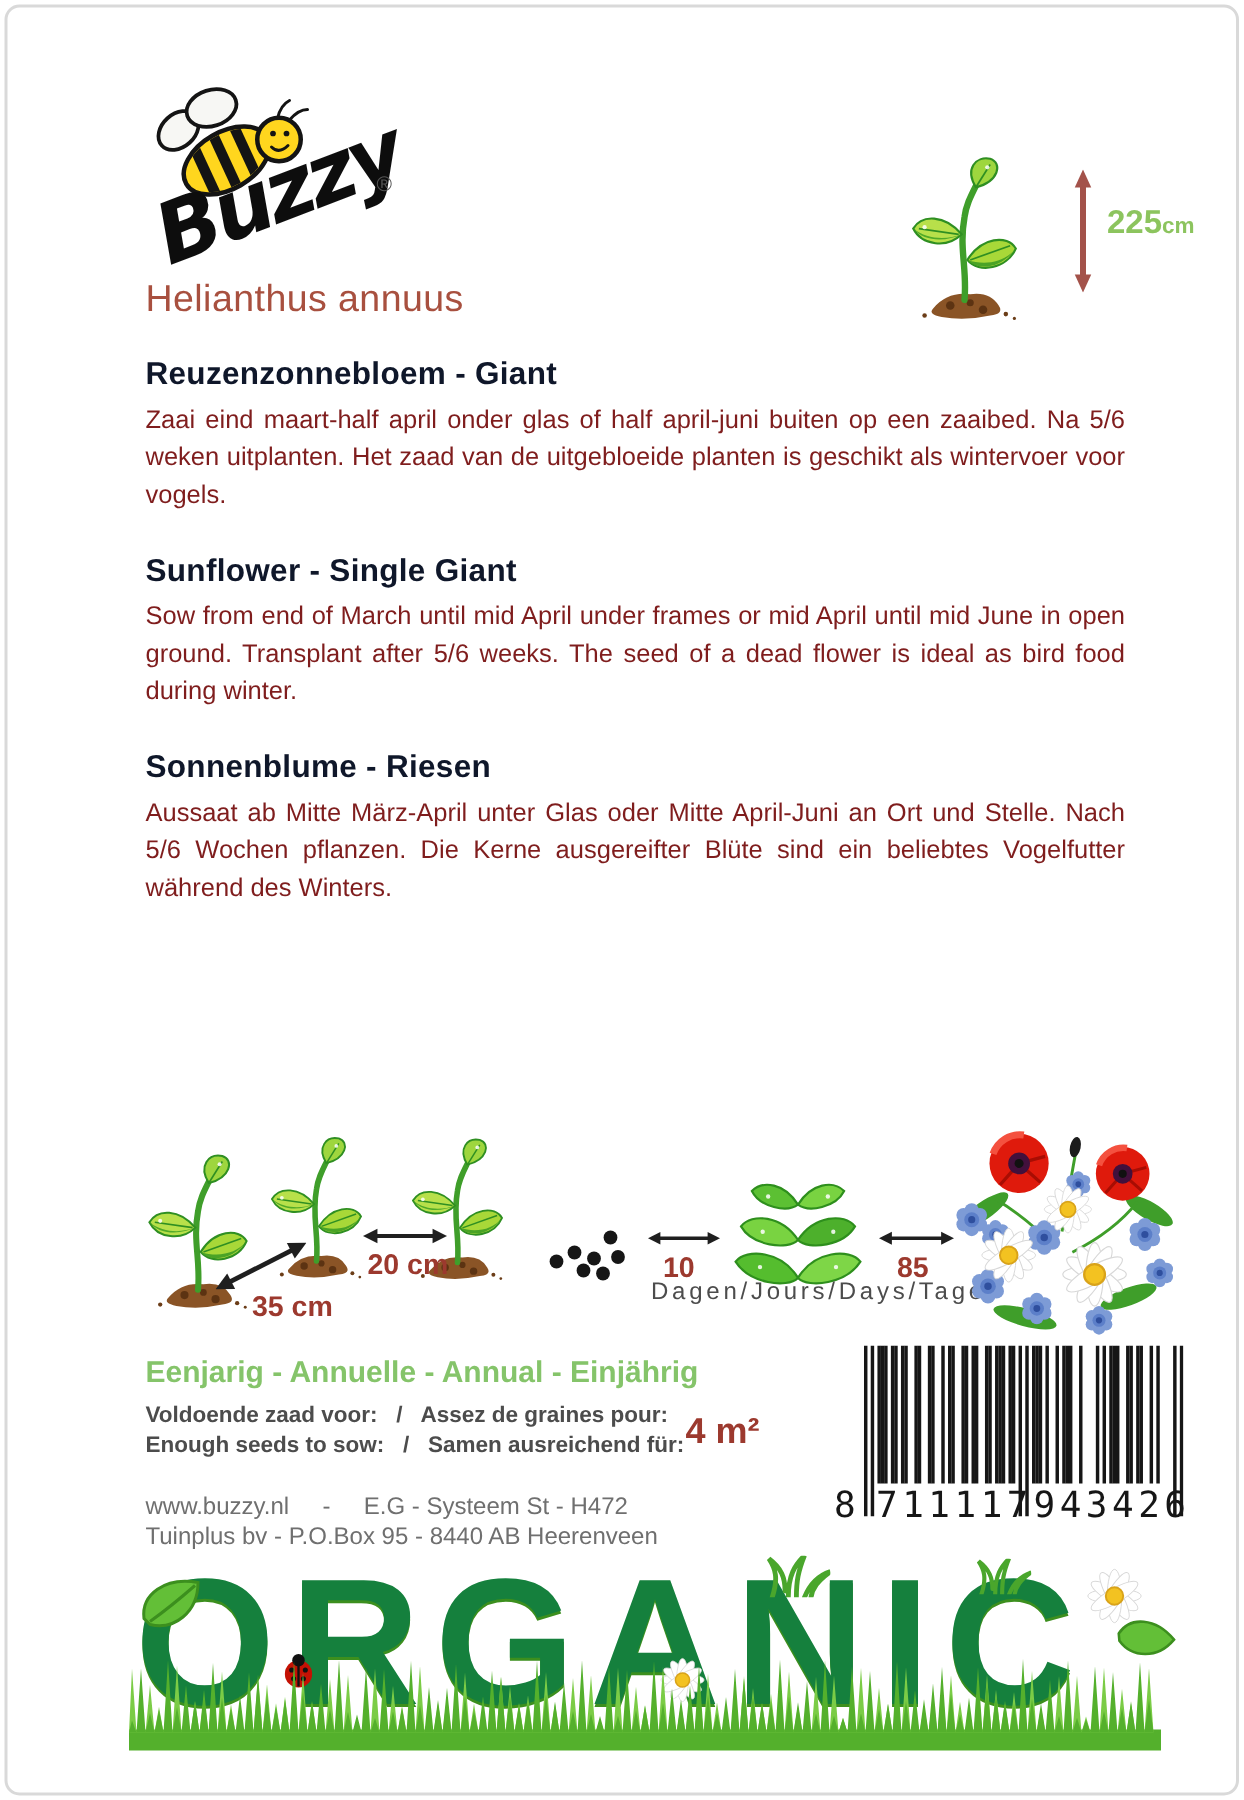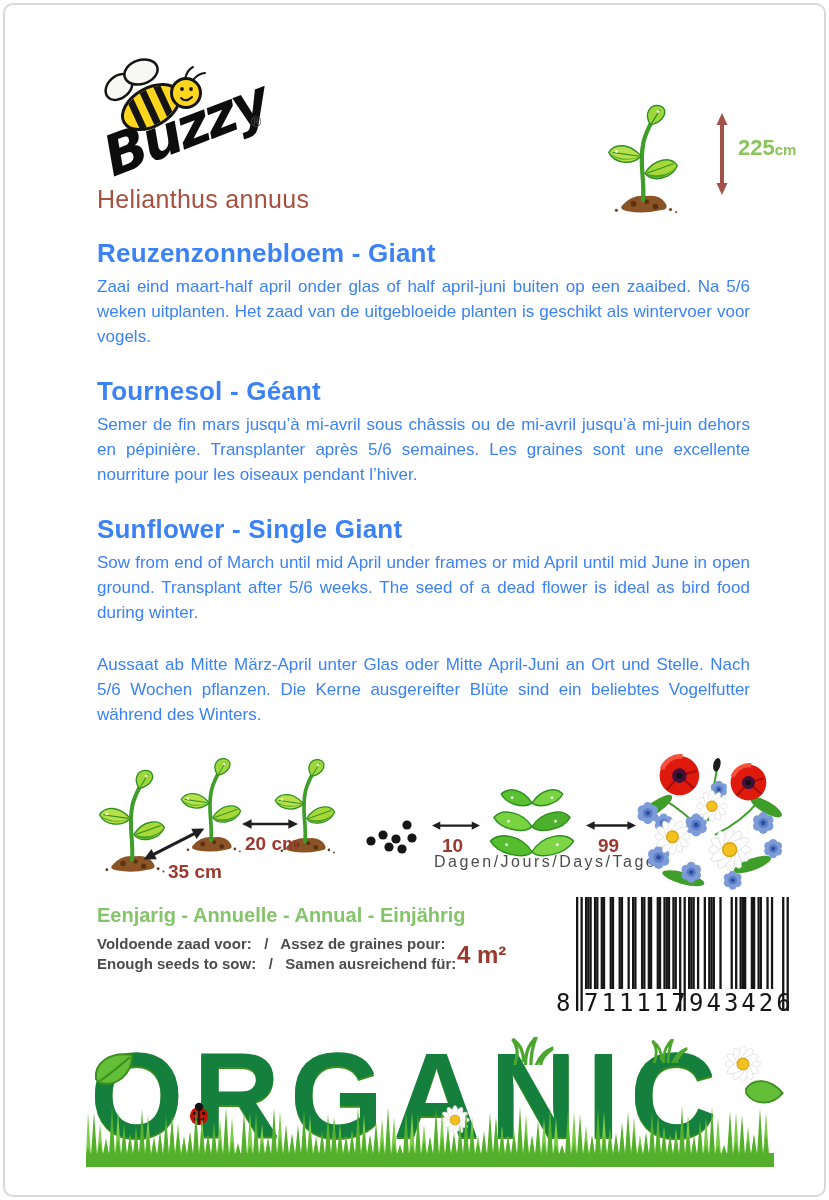--- a/index.html
+++ b/index.html
@@ -13,22 +13,22 @@
   .species{left:92px;top:180px;font-size:25px;color:#a8503f;letter-spacing:.3px;}
   .height-fig{left:585px;top:92px;width:215px;height:125px;}
   .hf-plant{left:0;top:6px;width:106px;height:114px;}
   .hf-arrow{left:124px;top:16px;width:16px;height:82px;}
   .hf-text{left:148px;top:38px;color:#8cc45e;font-weight:bold;}
   .hf-val{font-size:22px;}
   .hf-unit{font-size:15px;}
 
   
   .content{left:92px;top:233px;width:653px;}
-  .sec h3{margin:0 0 5px 0;font-size:26px;color:#3b82f6;letter-spacing:.2px;}
-  .sec p{margin:0 0 27px 0;font-size:17px;line-height:25px;text-align:justify;color:#3b82f6;}
+  .sec h3{margin:0 0 5px 0;font-size:21px;color:#0f172a;letter-spacing:.2px;}
+  .sec p{margin:0 0 27px 0;font-size:17px;line-height:25px;text-align:justify;color:#7f1d1d;}
 
   
   .diagram{left:85px;top:744px;width:708px;height:152px;}
   .redlbl{position:absolute;font-size:19px;font-weight:bold;color:#9c392e;}
   .arrow{position:absolute;}
   .days{position:absolute;left:344px;top:104px;font-size:16px;color:#4c4c4c;letter-spacing:2.5px;}
 
   
   .annual{left:92px;top:899px;font-size:20px;font-weight:bold;color:#85c46a;}
   .seedinfo{left:92px;top:929px;font-size:15px;font-weight:bold;color:#4c4c4c;line-height:20px;white-space:pre;}
@@ -160,28 +160,25 @@
     </svg>
     <div class="abs hf-text"><span class="hf-val">225</span><span class="hf-unit">cm</span></div>
   </div>
 
   <div class="abs content">
     <div class="sec">
       <h3>Reuzenzonnebloem - Giant</h3>
       <p>Zaai eind maart-half april onder glas of half april-juni buiten op een zaaibed. Na 5/6 weken uitplanten. Het zaad van de uitgebloeide planten is geschikt als wintervoer voor vogels.</p>
     </div>
     <div class="sec">
-      <h3>Tournesol - Géant</h3>
-      <p>Semer de fin mars jusqu’à mi-avril sous châssis ou de mi-avril jusqu’à mi-juin dehors en pépinière. Transplanter après 5/6 semaines. Les graines sont une excellente nourriture pour les oiseaux pendant l’hiver.</p>
-    </div>
-    <div class="sec">
       <h3>Sunflower - Single Giant</h3>
       <p>Sow from end of March until mid April under frames or mid April until mid June in open ground. Transplant after 5/6 weeks. The seed of a dead flower is ideal as bird food during winter.</p>
     </div>
     <div class="sec">
+      <h3>Sonnenblume - Riesen</h3>
       <p>Aussaat ab Mitte März-April unter Glas oder Mitte April-Juni an Ort und Stelle. Nach 5/6 Wochen pflanzen. Die Kerne ausgereifter Blüte sind ein beliebtes Vogelfutter während des Winters.</p>
     </div>
   </div>
 
   <div class="abs diagram">
     <svg class="abs" style="left:6px;top:6px;width:72px;height:134px" viewBox="0 0 80 120">
         <use href="#seedling"></use>
       </svg>
     <svg class="abs" style="left:88px;top:2px;width:66px;height:110px" viewBox="0 0 80 120">
         <use href="#seedling"></use>
@@ -232,21 +229,21 @@
           <circle cx="24" cy="40" r="1.6"></circle>
         <circle cx="76" cy="40" r="1.6"></circle>
           <circle cx="22" cy="66" r="1.6"></circle>
           <circle cx="78" cy="66" r="1.6"></circle>
       </g>
     </svg>
 
     <svg class="arrow" style="left:496px;top:70px;width:50px;height:13px" viewBox="0 0 64 14">
         <use href="#dblarrow"></use>
       </svg>
-    <div class="redlbl" style="left:508px;top:86px">99</div>
+    <div class="redlbl" style="left:508px;top:86px">85</div>
 
     <div class="days">Dagen/Jours/Days/Tage</div>
 
     <svg class="abs" style="left:544px;top:2px;width:148px;height:142px" viewBox="0 0 150 142">
       <g fill="#3f9e2a">
         <ellipse cx="22" cy="56" rx="20" ry="6" transform="rotate(-35 22 56)"></ellipse>
         <ellipse cx="134" cy="56" rx="18" ry="6" transform="rotate(30 134 56)"></ellipse>
         <ellipse cx="50" cy="128" rx="22" ry="6" transform="rotate(15 50 128)"></ellipse>
         <ellipse cx="120" cy="114" rx="20" ry="6" transform="rotate(-20 120 114)"></ellipse>
       </g>
@@ -330,20 +327,22 @@
         <rect x="190.40" y="0" width="2.30" height="92"></rect>
         <rect x="194.88" y="0" width="2.30" height="92"></rect>
         <rect x="206.08" y="0" width="2.30" height="114"></rect>
         <rect x="210.56" y="0" width="2.30" height="114"></rect>
       </svg>
     <span class="bc-digit" id="bc-first">8</span>
     <span class="bc-digit" id="bc-left">711117</span>
     <span class="bc-digit" id="bc-right">943426</span>
   </div>
 
+  <div class="abs footer"><span>www.buzzy.nl     -     E.G - Systeem St - H472</span>
+<span>Tuinplus bv - P.O.Box 95 - 8440 AB Heerenveen</span></div>
 
   <div class="abs organic">
     <div class="organic-text">ORGANIC</div>
     <svg class="deco" style="left:2px;top:2px;width:56px;height:44px" viewBox="0 0 56 44">
       <path d="M4 30 C2 14 18 2 40 6 C40 26 24 38 8 34 Z" fill="#63bf37" stroke="#3c8f1e" stroke-width="2"></path>
       <path d="M8 32 Q22 22 38 8" stroke="#3c8f1e" stroke-width="2" fill="none"></path>
     </svg>
     <svg class="deco" style="left:652px;top:30px;width:48px;height:40px" viewBox="0 0 56 44">
       <path d="M4 30 C2 14 18 2 40 6 C40 26 24 38 8 34 Z" fill="#63bf37" stroke="#3c8f1e" stroke-width="2" transform="rotate(40 28 22)"></path>
     </svg>

